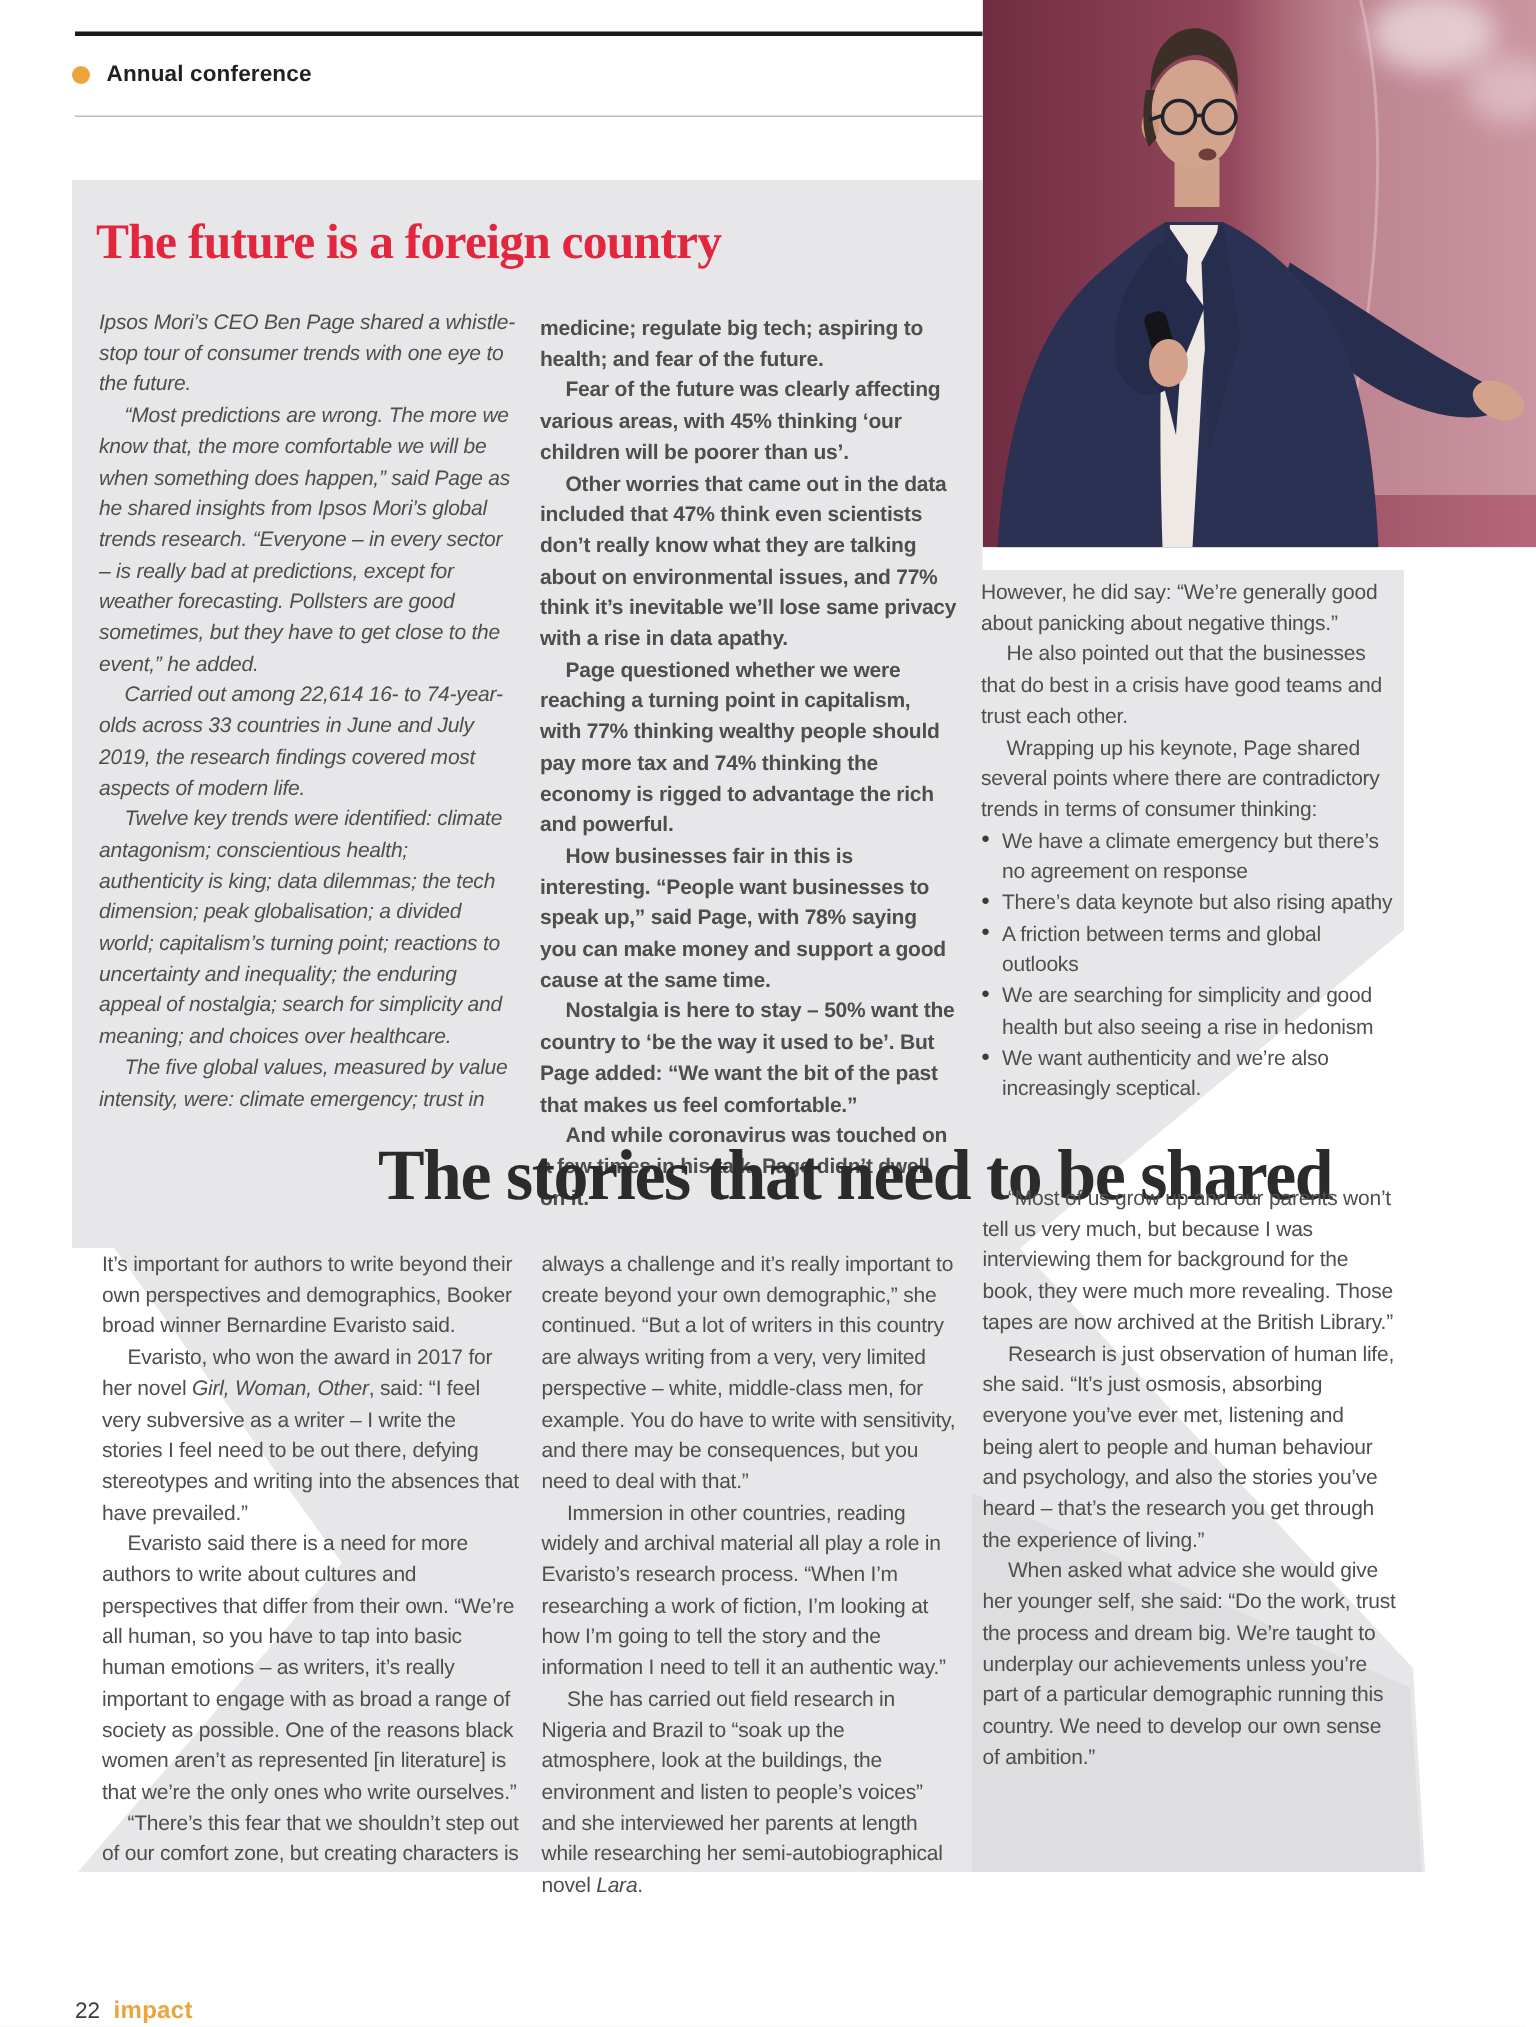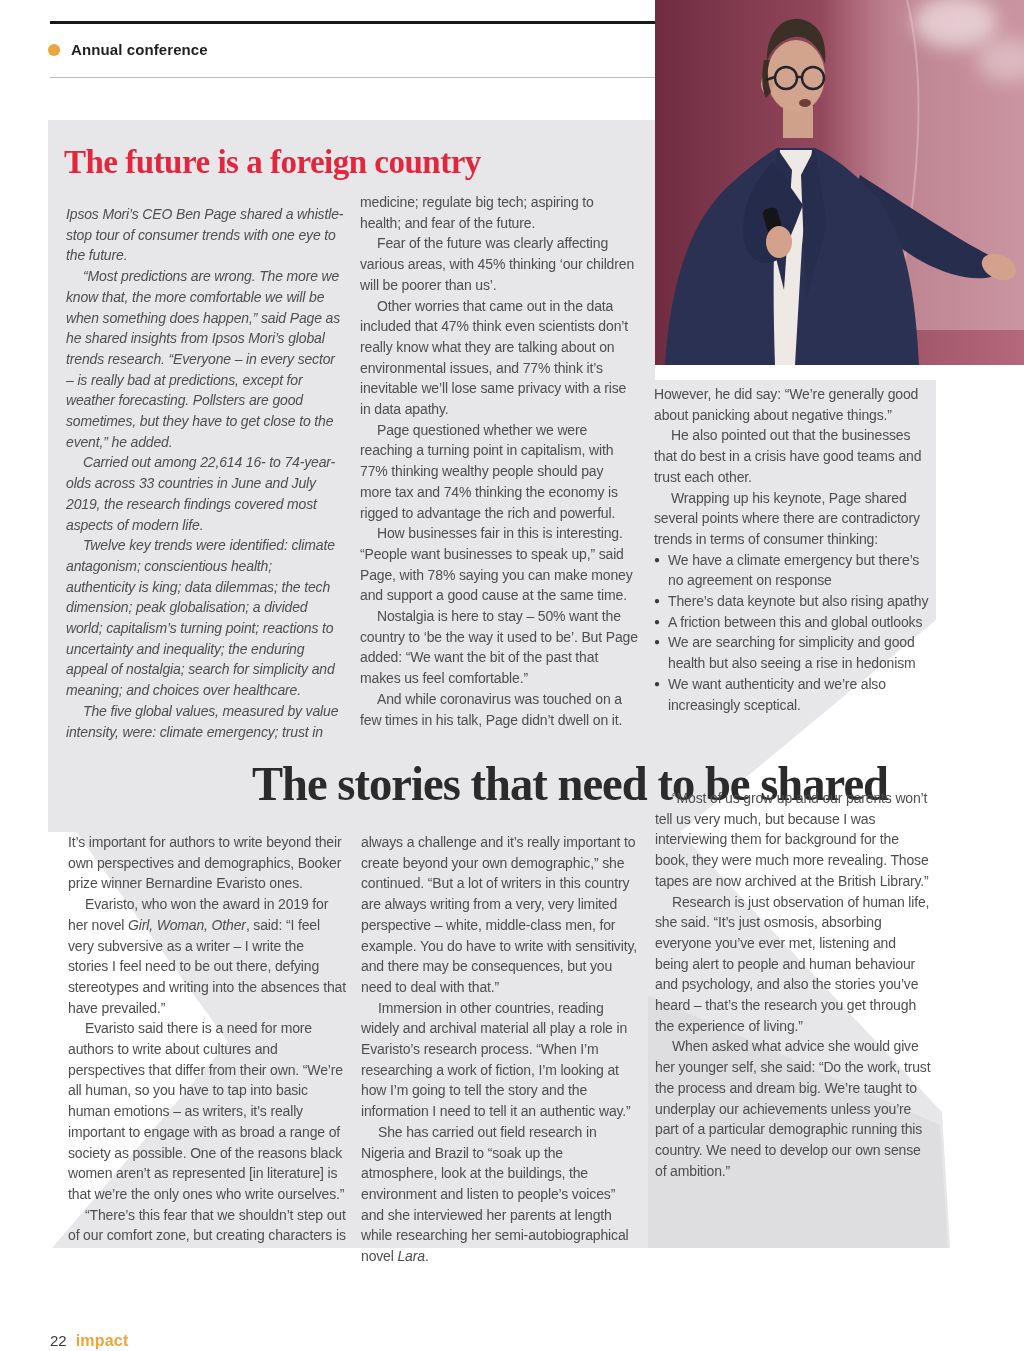--- a/index.html
+++ b/index.html
@@ -24,21 +24,21 @@
     font-weight:bold;font-size:33px;color:var(--accent_red);letter-spacing:-0.5px;white-space:nowrap;text-align:center;}
   .a2-title{position:absolute;left:200px;top:756px;width:740px;text-align:center;
     font-family:"Liberation Serif",serif;font-weight:bold;font-size:48px;color:#2b2b2b;
     letter-spacing:-1px;transform:scaleX(0.97);transform-origin:center;white-space:nowrap;}
 
   .col{position:absolute;width:278px;font-size:14px;line-height:20.7px;color:#4e4e4e;
     letter-spacing:-0.15px;}
   .col p{margin:0;}
   .col p.ind{text-indent:17px;}
   #a1c1{left:66px;top:204px;font-style:italic;}
-  #a1c2{left:360px;top:192px;}
+  #a1c2{left:360px;top:208px;font-weight:bold;}
   #a1c3{left:654px;top:384px;}
   #a2c1{left:68px;top:832px;}
   #a2c2{left:361px;top:832px;}
   #a2c3{left:655px;top:788px;}
 
   .bullet-item{display:flex;align-items:flex-start;}
   .bullet-dot{flex:0 0 14px;width:14px;font-size:10px;line-height:20.7px;color:#3a3a3a;}
   .bullet-text{flex:1;}
 
   #photo{position:absolute;left:655px;top:0;width:369px;height:365px;overflow:hidden;}
@@ -144,37 +144,37 @@
         <div class="bullet-item">
           <span class="bullet-dot">●</span>
           <span class="bullet-text">We have a climate emergency but there’s no agreement on response</span>
         </div>
         <div class="bullet-item">
           <span class="bullet-dot">●</span>
           <span class="bullet-text">There’s data keynote but also rising apathy</span>
         </div>
         <div class="bullet-item">
           <span class="bullet-dot">●</span>
-          <span class="bullet-text">A friction between this and global outlooks</span>
+          <span class="bullet-text">A friction between terms and global outlooks</span>
         </div>
         <div class="bullet-item">
           <span class="bullet-dot">●</span>
           <span class="bullet-text">We are searching for simplicity and good health but also seeing a rise in hedonism</span>
         </div>
         <div class="bullet-item">
           <span class="bullet-dot">●</span>
           <span class="bullet-text">We want authenticity and we’re also increasingly sceptical.</span>
         </div>
       </div>
   </div>
 
   <div class="a2-title">The stories that need to be shared</div>
   <div class="col" id="a2c1">
-      <p class="para"><span>It’s important for authors to write beyond their own perspectives and demographics, Booker prize winner Bernardine Evaristo ones.</span></p>
-      <p class="para ind"><span>Evaristo, who won the award in 2019 for her novel </span><span style="font-style: italic; text-align: center;">Girl, Woman, Other</span><span>, said: “I feel very subversive as a writer – I write the stories I feel need to be out there, defying stereotypes and writing into the absences that have prevailed.”</span></p>
+      <p class="para"><span>It’s important for authors to write beyond their own perspectives and demographics, Booker broad winner Bernardine Evaristo said.</span></p>
+      <p class="para ind"><span>Evaristo, who won the award in 2017 for her novel </span><span style="font-style: italic; text-align: center;">Girl, Woman, Other</span><span>, said: “I feel very subversive as a writer – I write the stories I feel need to be out there, defying stereotypes and writing into the absences that have prevailed.”</span></p>
       <p class="para ind"><span>Evaristo said there is a need for more authors to write about cultures and perspectives that differ from their own. “We’re all human, so you have to tap into basic human emotions – as writers, it’s really important to engage with as broad a range of society as possible. One of the reasons black women aren’t as represented [in literature] is that we’re the only ones who write ourselves.”</span></p>
       <p class="para ind"><span>“There’s this fear that we shouldn’t step out of our comfort zone, but creating characters is</span></p>
     </div>
   <div class="col" id="a2c2">
       <p class="para"><span>always a challenge and it’s really important to create beyond your own demographic,” she continued. “But a lot of writers in this country are always writing from a very, very limited perspective – white, middle-class men, for example. You do have to write with sensitivity, and there may be consequences, but you need to deal with that.”</span></p>
       <p class="para ind"><span>Immersion in other countries, reading widely and archival material all play a role in Evaristo’s research process. “When I’m researching a work of fiction, I’m looking at how I’m going to tell the story and the information I need to tell it an authentic way.”</span></p>
       <p class="para ind"><span>She has carried out field research in Nigeria and Brazil to “soak up the atmosphere, look at the buildings, the environment and listen to people’s voices” and she interviewed her parents at length while researching her semi-autobiographical novel </span><span style="font-style: italic;">Lara</span><span>.</span></p>
     </div>
   <div class="col" id="a2c3">
       <p class="para ind"><span>“Most of us grow up and our parents won’t tell us very much, but because I was interviewing them for background for the book, they were much more revealing. Those tapes are now archived at the British Library.”</span></p>

